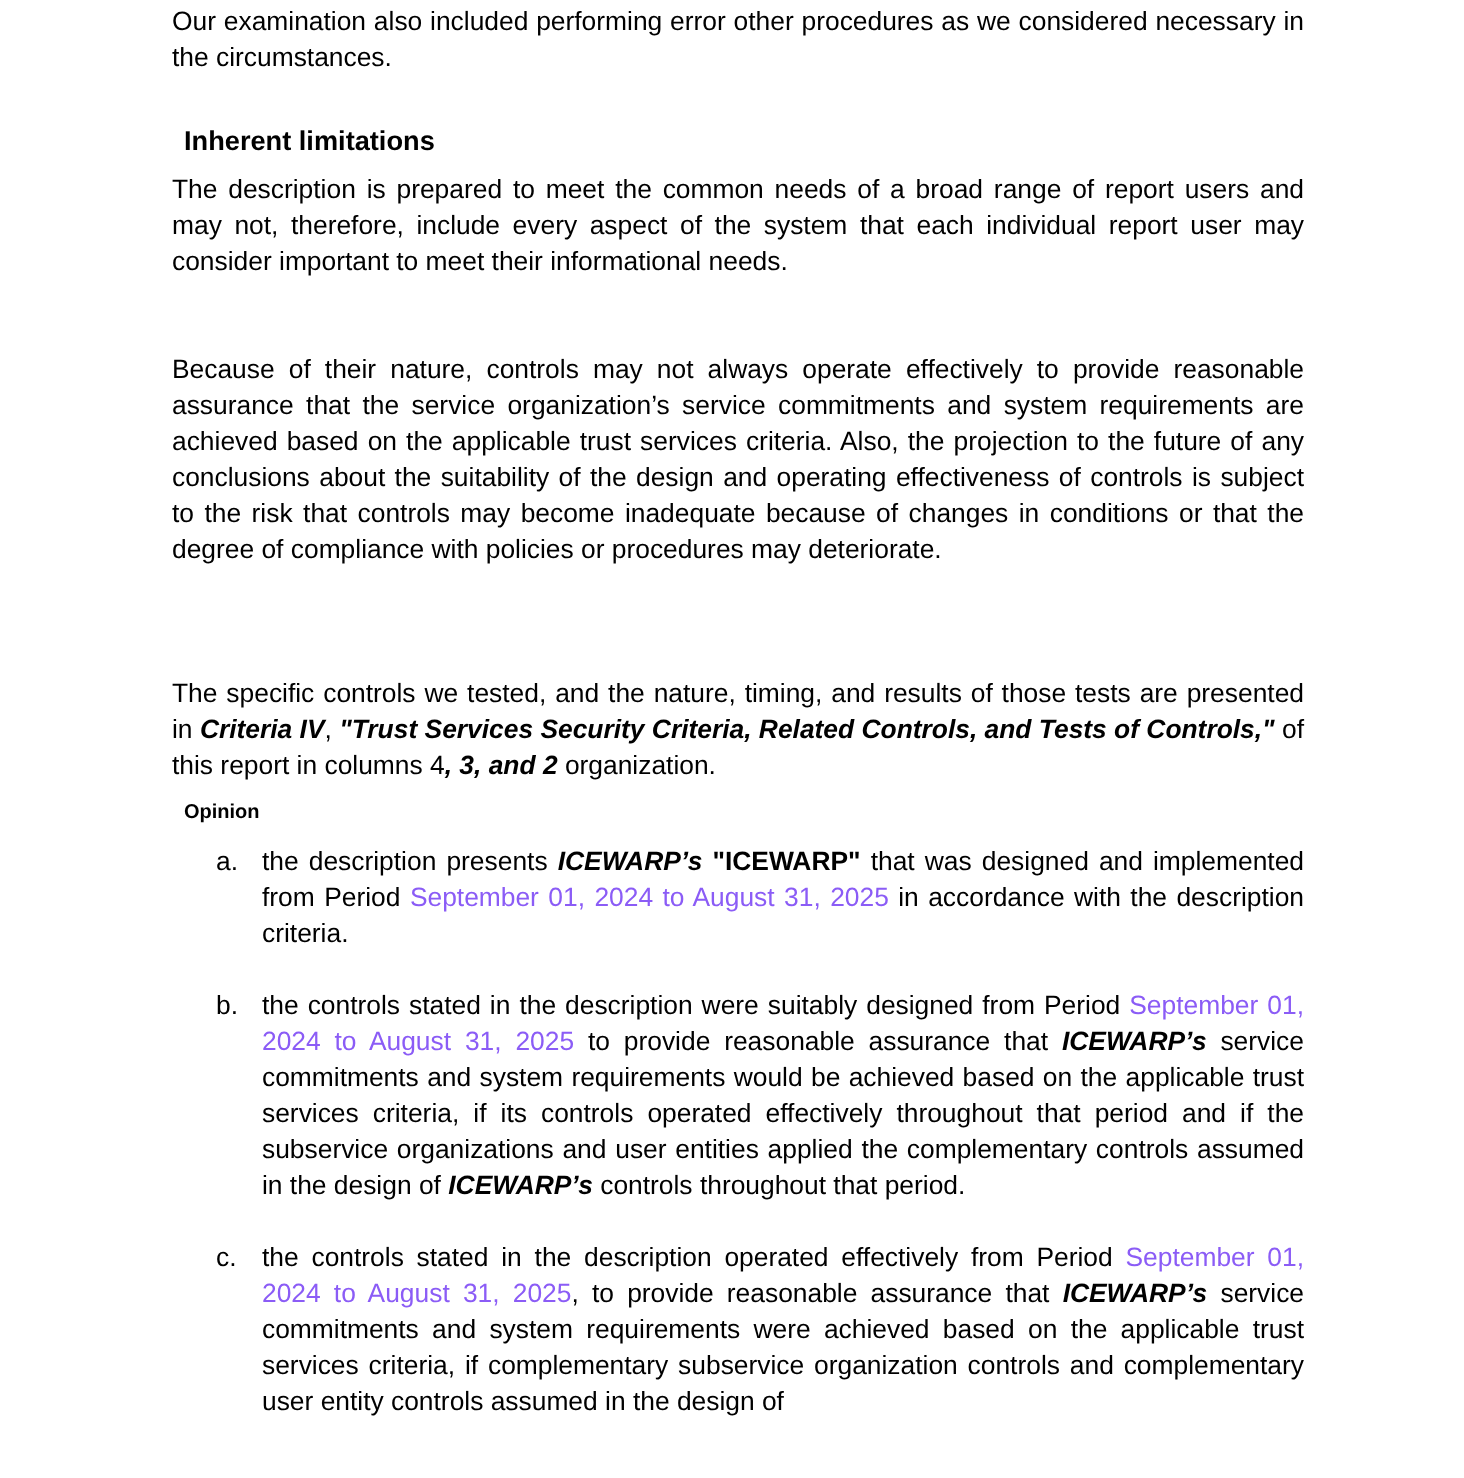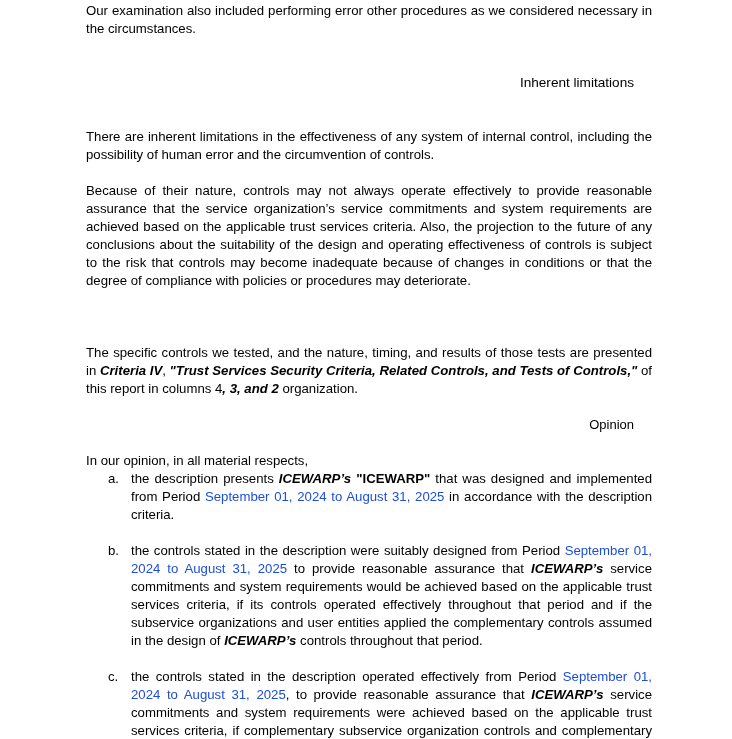--- a/index.html
+++ b/index.html
@@ -22,31 +22,30 @@
       box-sizing: border-box;
       width: 732px;
     }
     p {
       margin: 0;
       text-align: justify;
     }
     .gap { height: 18px; }
     .gap-lg { height: 36px; }
     h3 {
-      margin: 18px;
-      font-weight: normal;
+      margin: 6px;
+      font-weight: bold;
       font-size: 13.6px;
       line-height: 18px;
-      text-align: right;
     }
     h3.opinion {
-      font-size: 13px;
+      font-size: 10px;
     }
     .bi { font-weight: bold; font-style: italic; }
-    .date { color: #1d4ed8; }
+    .date { color: #8b5cf6; }
     ol.opinion-list {
       list-style: none;
       margin: 0;
       padding: 0;
     }
     ol.opinion-list li {
       position: relative;
       padding-left: 45px;
       text-align: justify;
     }
@@ -60,38 +59,37 @@
 </head>
 <body>
 
 <div class="page">
 
   <p>Our examination also included performing error other procedures as we considered necessary in the circumstances.</p>
 
   <div class="gap"></div>
 
   <h3>Inherent limitations</h3>
+  <p>The description is prepared to meet the common needs of a broad range of report users and may not, therefore, include every aspect of the system that each individual report user may consider important to meet their informational needs.</p>
 
   <div class="gap"></div>
 
-  <p>There are inherent limitations in the effectiveness of any system of internal control, including the possibility of human error and the circumvention of controls.</p>
 
   <div class="gap"></div>
 
   <p>Because of their nature, controls may not always operate effectively to provide reasonable assurance that the service organization’s service commitments and system requirements are achieved based on the applicable trust services criteria. Also, the projection to the future of any conclusions about the suitability of the design and operating effectiveness of controls is subject to the risk that controls may become inadequate because of changes in conditions or that the degree of compliance with policies or procedures may deteriorate.</p>
 
   <div class="gap-lg"></div>
 
 
   <div class="gap"></div>
 
   <p><span>The specific controls we tested, and the nature, timing, and results of those tests are presented in </span><span class="bi">Criteria IV</span><span>, </span><span class="bi">"Trust Services Security Criteria, Related Controls, and Tests of Controls,"</span><span> of this report in columns 4</span><span class="bi">, 3, and 2</span><span> organization.</span></p>
 
   <h3 class="opinion">Opinion</h3>
-  <p>In our opinion, in all material respects,</p>
 
   <ol class="opinion-list">
     <li>
       <span class="marker">a.</span><span>the description presents </span><span class="bi">ICEWARP’s</span><span> </span><b>"ICEWARP"</b><span> that was designed and implemented from Period </span><span class="date">September 01, 2024 to August 31, 2025</span><span> in accordance with the description criteria.</span>
     </li>
     <li>
       <span class="marker">b.</span><span>the controls stated in the description were suitably designed from Period </span><span class="date">September 01, 2024 to August 31, 2025</span><span> to provide reasonable assurance that </span><span class="bi">ICEWARP’s</span><span> service commitments and system requirements would be achieved based on the applicable trust services criteria, if its controls operated effectively throughout that period and if the subservice organizations and user entities applied the complementary controls assumed in the design of </span><span class="bi">ICEWARP’s</span><span> controls throughout that period.</span>
     </li>
     <li>
       <span class="marker">c.</span><span>the controls stated in the description operated effectively from Period </span><span class="date">September 01, 2024 to August 31, 2025</span><span>, to provide reasonable assurance that </span><span class="bi">ICEWARP’s</span><span> service commitments and system requirements were achieved based on the applicable trust services criteria, if complementary subservice organization controls and complementary user entity controls assumed in the design of </span>

